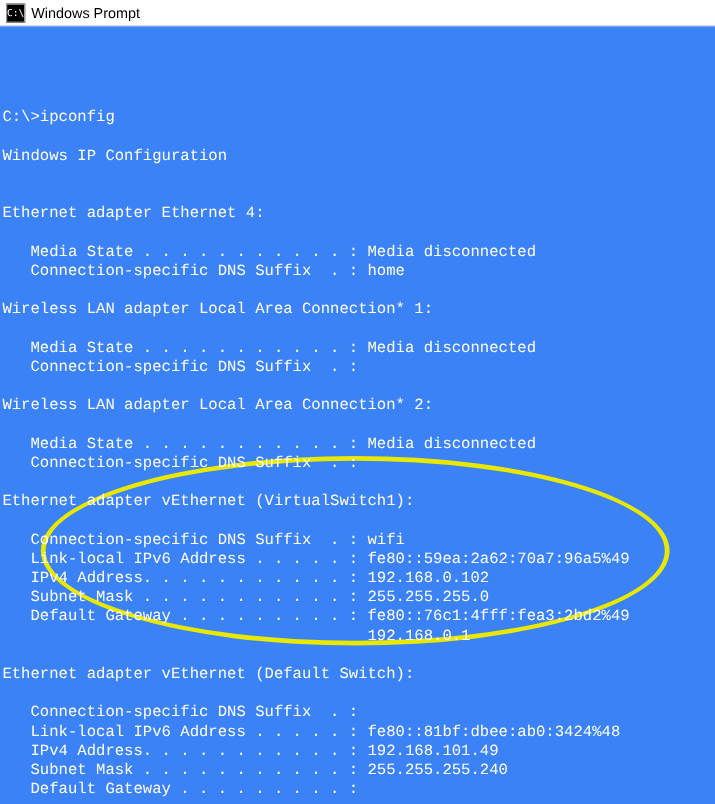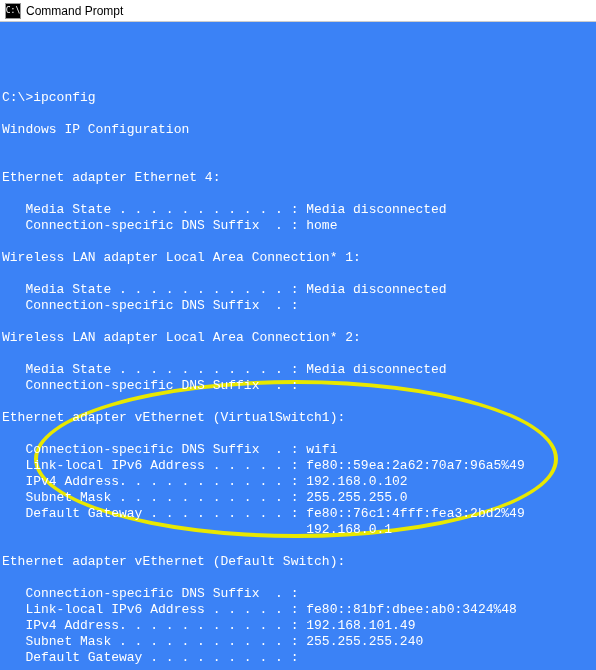--- a/index.html
+++ b/index.html
@@ -61,21 +61,21 @@
       border-radius: 50%;
       z-index: 1;
       pointer-events: none;
     }
   </style>
 </head>
 <body>
 
 <div class="title-bar">
   <div class="title-icon">C:\</div>
-  <span>Command Prompt</span>
+  <span>Windows Prompt</span>
 </div>
 
 <div class="terminal">
   <div class="highlight-ellipse" style="top: 358px; left: 34px; width: 524px; height: 158px;"></div>
   <div class="terminal-content">
 C:\&gt;ipconfig
 
 Windows IP Configuration
 
 

